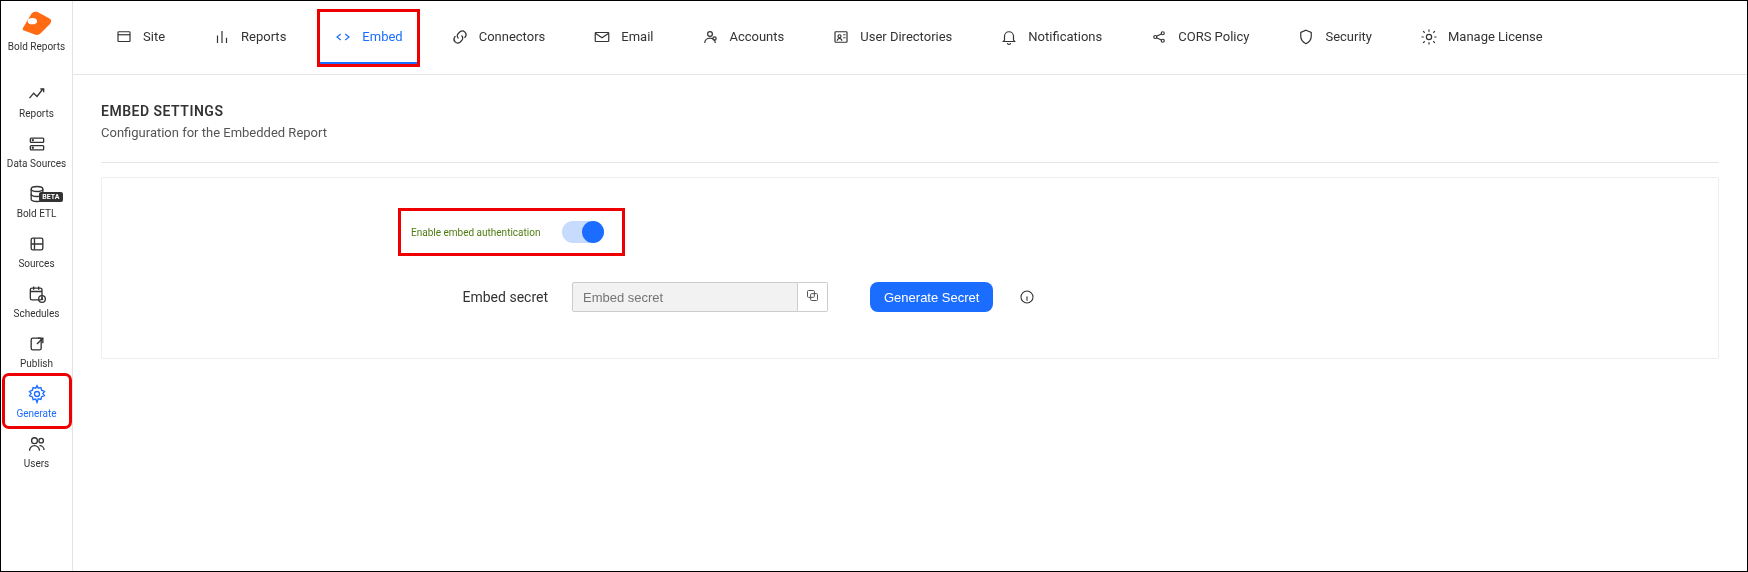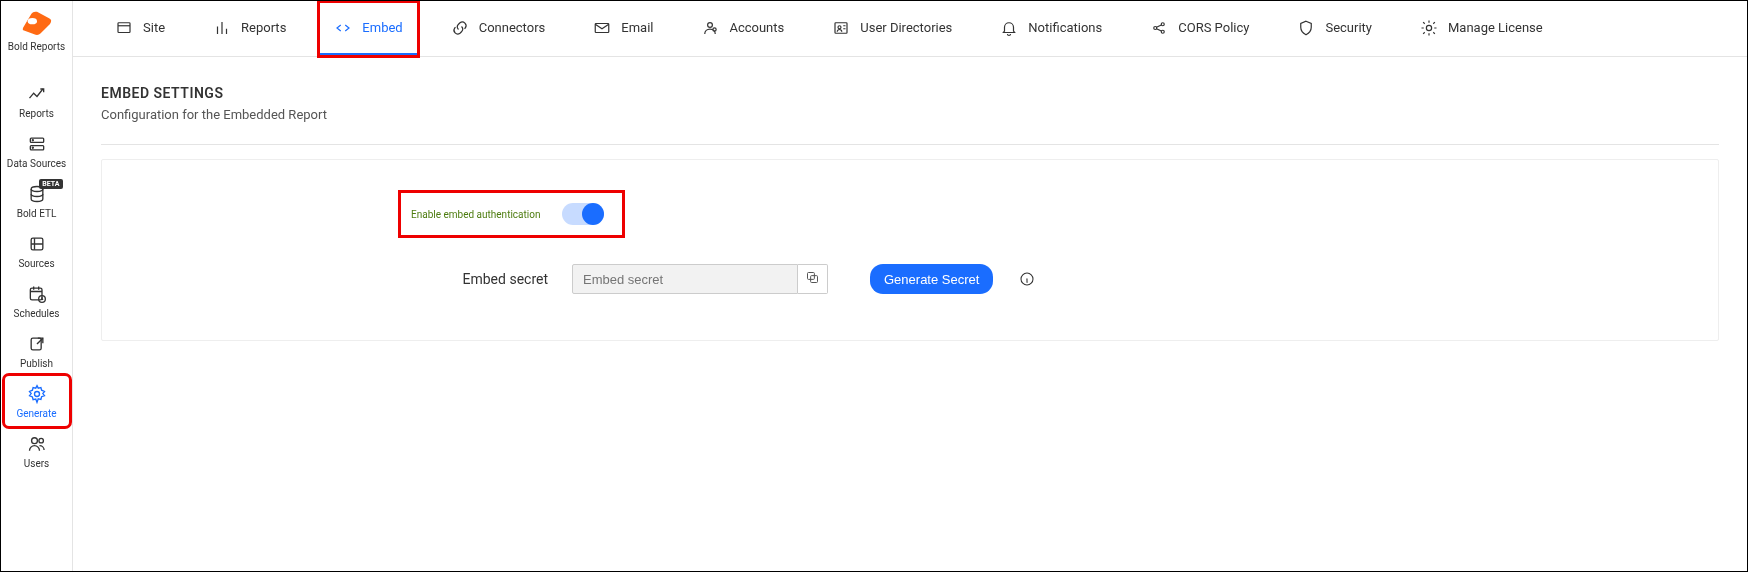--- a/index.html
+++ b/index.html
@@ -10,26 +10,26 @@
 
 
 .sidebar { width: 72px; border-right: 1px solid #e4e4e4; display: flex; flex-direction: column; align-items: center; padding-top: 8px; background: #fff; }
 .logo { width: 42px; height: 28px; display: flex; align-items: center; justify-content: center; margin-bottom: 4px;}
 .logo svg { width: 38px; height: 26px; }
 .brand-name { font-size: 10px; color: #333; margin-bottom: 24px; text-align: center; }
 .side-item { width: 64px; height: 50px; display:flex; flex-direction: column; align-items:center; justify-content:center; cursor:pointer; border-radius: 4px; margin:0 auto; position:relative;}
 .side-item .s-icon { width: 20px; height: 20px; display:flex; align-items:center; justify-content:center; color:#333;}
 .side-item .s-label { font-size: 10px; color:#333; margin-top:4px; text-align:center; }
 .side-item.active .s-icon, .side-item.active .s-label { color:#1a6dff; }
-.side-item .beta { position:absolute; top:3px; right:6px; background:#333; color:#fff; font-size:7px; padding:1px 3px; border-radius:2px; font-weight:bold;}
+.side-item .beta { position:absolute; top:16px; right:6px; background:#333; color:#fff; font-size:7px; padding:1px 3px; border-radius:2px; font-weight:bold;}
 .highlight-red { outline: 3px solid #e00; }
 
 
 .main { flex:1; display:flex; flex-direction:column; }
-.topnav { height: 56px; border-bottom:1px solid #e4e4e4; display:flex; align-items:center; padding-left:28px; gap:20px; }
+.topnav { height: 74px; border-bottom:1px solid #e4e4e4; display:flex; align-items:center; padding-left:28px; gap:20px; }
 .tab { display:flex; align-items:center; gap:10px; height:52px; padding:0 14px; cursor:pointer; color:#333; border-bottom:2px solid transparent;}
 .tab .t-icon { width:18px; height:18px; display:flex; align-items:center; justify-content:center; color:#333;}
 .tab .t-label { font-size:13px; }
 .tab.active { color:#1a6dff; border-bottom-color:#1a6dff; }
 .tab.active .t-icon { color:#1a6dff;}
 .tab.highlight-red { outline:3px solid #e00; }
 
 .content { padding: 28px 0 0 0; }
 .header-area { padding: 0 0 0 28px; }
 .page-title { font-size:14px; font-weight:600; letter-spacing:0.5px; color:#333; margin-bottom:6px; }
@@ -44,21 +44,21 @@
 .row-secret { padding-top: 6px;}
 .row-secret .row-label { width: 400px;}
 
 
 .toggle { width:42px; height:22px; background:#c7dbff; border-radius:11px; position:relative; cursor:pointer; }
 .toggle .knob { width:22px; height:22px; background:#1a6dff; border-radius:50%; position:absolute; right:0; top:0; }
 
 
 .secret-input { width:226px; height:30px; border:1px solid #ccc; background:#f2f2f2; padding:0 10px; font-size:13px; color:#999; border-radius:2px 0 0 2px; }
 .copy-btn { width:30px; height:30px; border:1px solid #ccc; border-left:none; background:#fff; display:flex; align-items:center; justify-content:center; cursor:pointer; border-radius:0 2px 2px 0;}
-.gen-btn { margin-left:30px; height:30px; background:#1a6dff; color:#fff; border:none; padding:0 14px; font-size:13px; border-radius:13px; cursor:pointer; }
+.gen-btn { margin-left:30px; height:30px; background:#1a6dff; color:#fff; border:none; padding:0 14px; font-size:13px; border-radius:8px; cursor:pointer; }
 .info-icon { margin-left:14px; width:16px; height:16px; display:flex; align-items:center; justify-content:center; color:#333; }
 </style>
 </head>
 <body>
 
 <div class="app">
 
   <div class="sidebar">
     <div class="logo">
       <svg viewBox="0 0 40 28">

